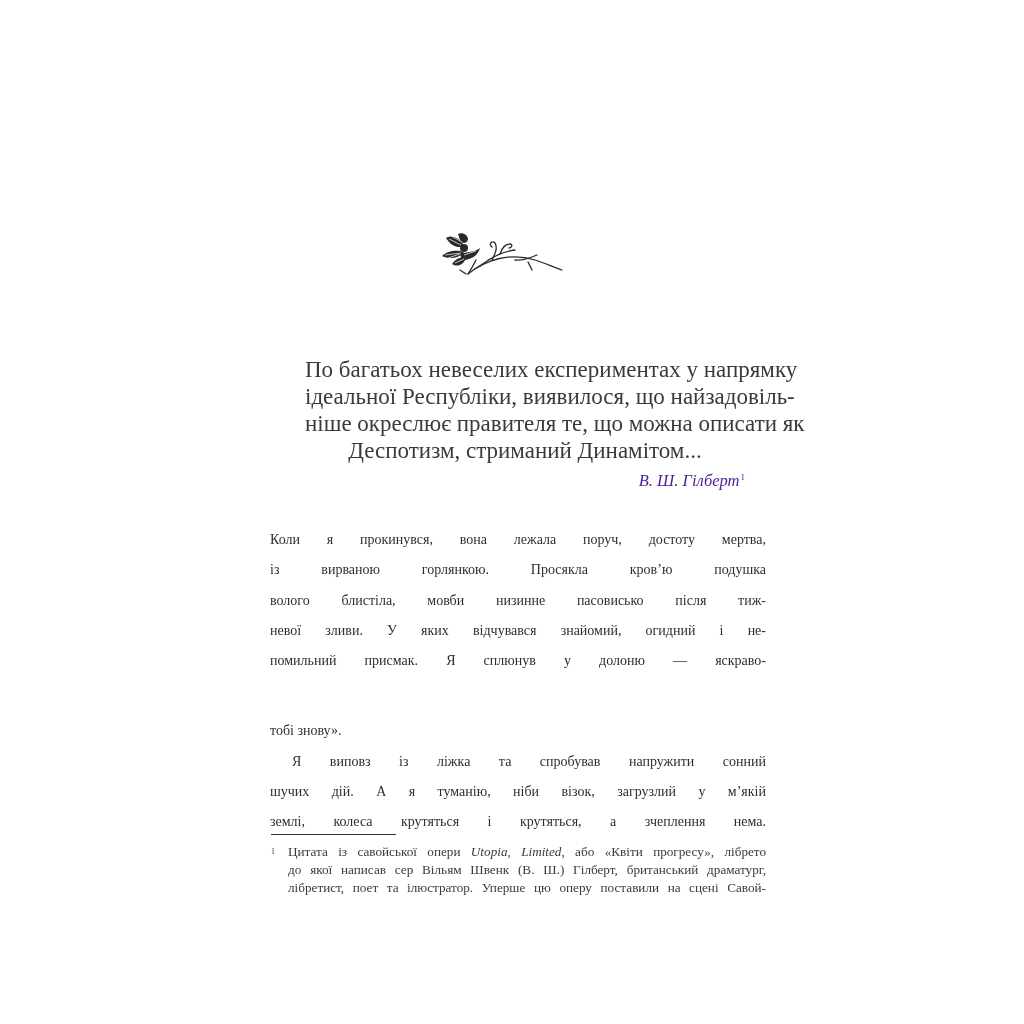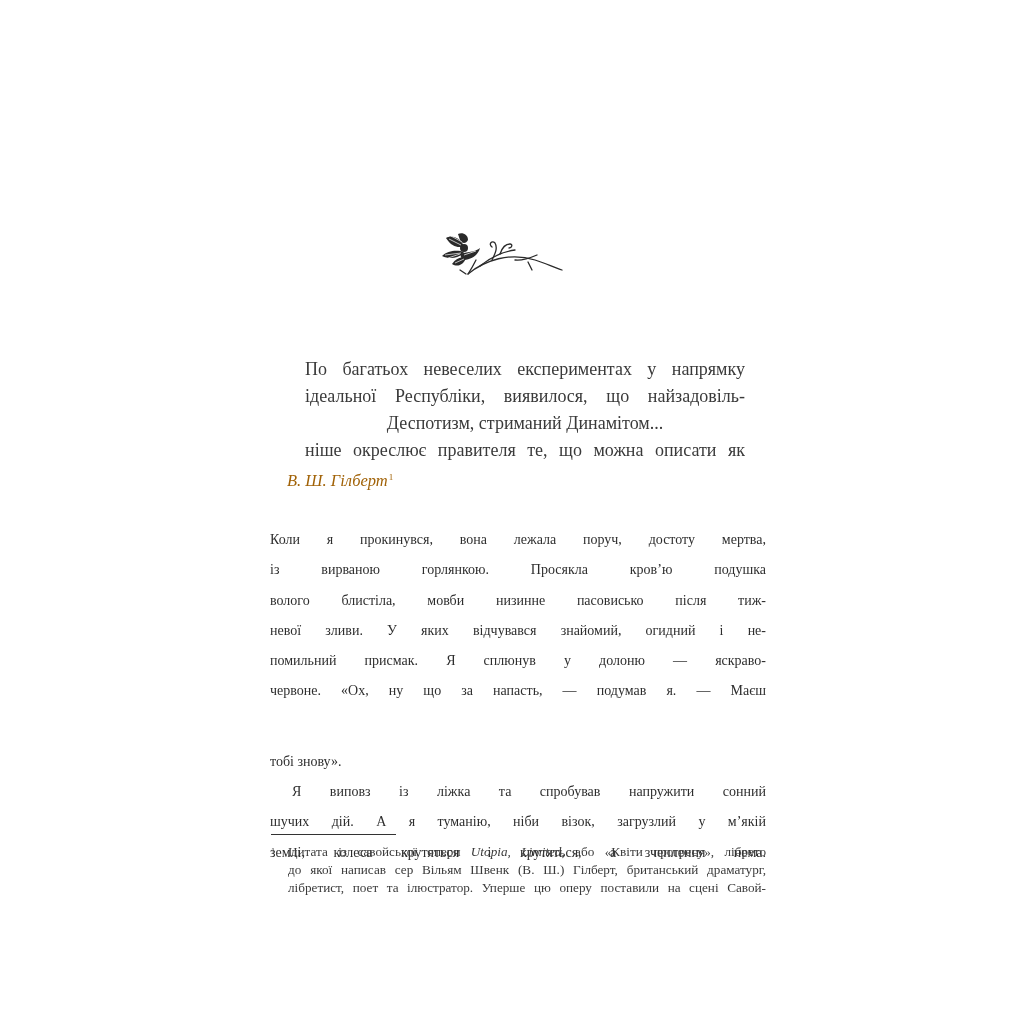--- a/index.html
+++ b/index.html
@@ -1,25 +1,25 @@
 <!DOCTYPE html>
 <html><head>
 <meta charset="utf-8">
 <style>
   html, body { margin: 0; padding: 0; background: #ffffff; }
   body { width: 1024px; height: 1024px; position: relative; overflow: hidden;
          font-family: "Liberation Serif", "DejaVu Serif", serif; color: #2b2b2b; }
   .page { position: absolute; left: 0; top: 0; width: 1024px; height: 1024px; }
   .ornament { position: absolute; left: 440px; top: 230px; width: 125px; height: 50px; }
   .epigraph { position: absolute; left: 305px; top: 356px; width: 440px;
-              font-size: 18px; line-height: 27px; color: #3a3a3a; text-align: center; }
+              font-size: 23px; line-height: 27px; color: #3a3a3a; text-align: center; }
   .epigraph .ep-line { display: block; white-space: nowrap; text-align: justify; text-align-last: justify; }
   .epigraph .ep-line.last { text-align: center; text-align-last: center; }
-  .attribution { position: absolute; left: 287px; top: 471px; width: 440px; text-align: left;
-                 font-style: italic; font-size: 16.5px; color: #a16207; }
+  .attribution { position: absolute; left: 305px; top: 471px; width: 440px; text-align: right;
+                 font-style: italic; font-size: 16.5px; color: #4c1d95; }
   .attribution sup { font-style: normal; font-size: 9px; vertical-align: 6px; margin-left: 1px; }
   .body { position: absolute; left: 270px; top: 525px; width: 496px;
           font-size: 14px; line-height: 30.3px; color: #2e2e2e; }
   .body .ln { display: block; white-space: nowrap; text-align: justify; text-align-last: justify; }
   .body .ln.end { text-align: left; text-align-last: left; margin-top: 40px; }
   .body .ln.indent { padding-left: 22px; }
   .fn-rule { position: absolute; left: 271px; top: 834px; width: 125px; height: 1px; background: #333; }
   .footnote { position: absolute; left: 271px; top: 843px; width: 495px;
               font-size: 13.2px; line-height: 18px; color: #3a3a3a; }
   .footnote .fn-mark { position: absolute; left: 0; top: 0; font-size: 8px; }
@@ -53,36 +53,35 @@
       <circle cx="24" cy="18" r="4"></circle>
     </g>
     <g stroke="#ffffff" stroke-width="0.7">
       <path d="M9 9 L21 15 M11 6 L22 12 M5 25 L21 23 M8 28 L20 24 M24 25 L36 21 M15 33 L24 29"></path>
     </g>
   </svg>
 
   <div class="epigraph">
     <span class="ep-line">По багатьох невеселих експериментах у напрямку</span>
     <span class="ep-line">ідеальної Республіки, виявилося, що найзадовіль-</span>
+    <span class="ep-line">ніше окреслює правителя те, що можна описати як</span>
     <span class="ep-line last">Деспотизм, стриманий Динамітом...</span>
-    <span class="ep-line">ніше окреслює правителя те, що можна описати як</span>
   </div>
 
   <div class="attribution">
     <span>В. Ш. Гілберт</span><sup>1</sup>
   </div>
 
   <div class="body">
     <div>
       <span class="ln">Коли я прокинувся, вона лежала поруч, достоту мертва,</span>
       <span class="ln">із вирваною горлянкою. Просякла кров’ю подушка</span>
       <span class="ln">волого блистіла, мовби низинне пасовисько після тиж-</span>
       <span class="ln">невої зливи. У яких відчувався знайомий, огидний і не-</span>
       <span class="ln">помильний присмак. Я сплюнув у долоню — яскраво-</span>
-      <span class="ln">червоне. «Ох, ну що за напасть, — подумав я. — Маєш</span>
       <span class="ln end">тобі знову».</span>
     </div>
     <div>
       <span class="ln indent">Я виповз із ліжка та спробував напружити сонний</span>
       <span class="ln">шучих дій. А я туманію, ніби візок, загрузлий у м’якій</span>
       <span class="ln">землі, колеса крутяться і крутяться, а зчеплення нема.</span>
     </div>
   </div>
 
   <div class="fn-rule"></div>

